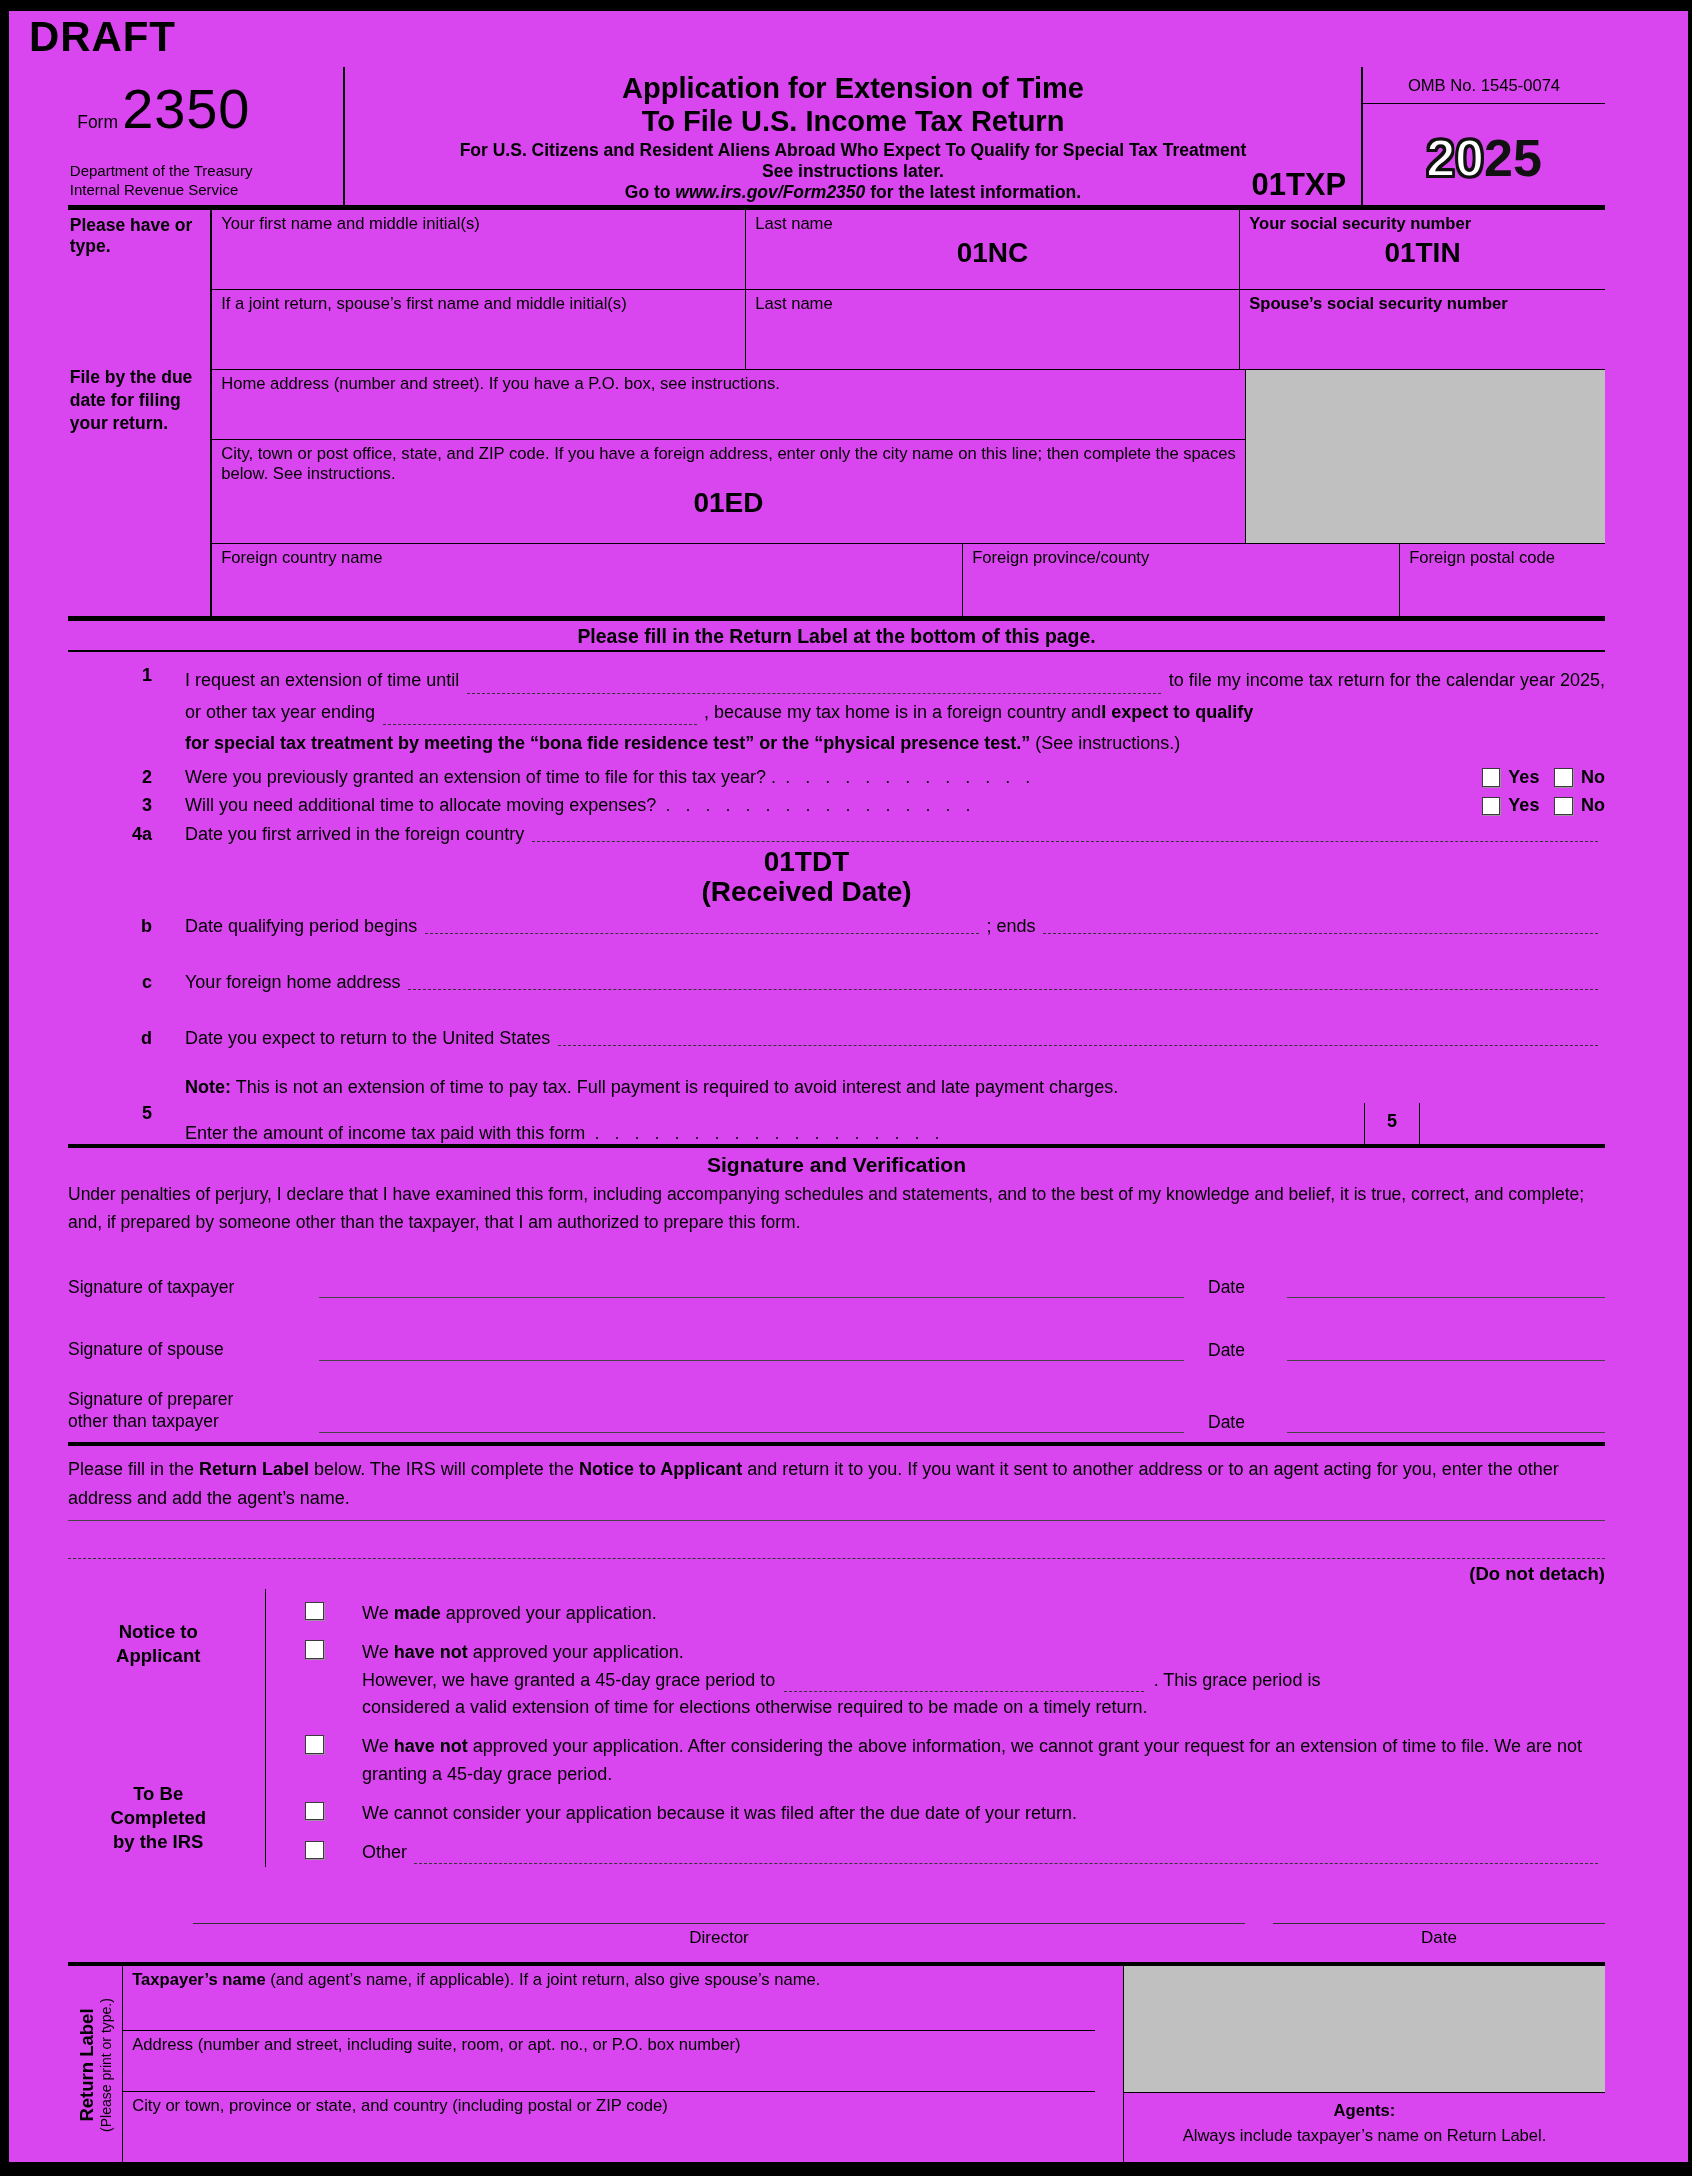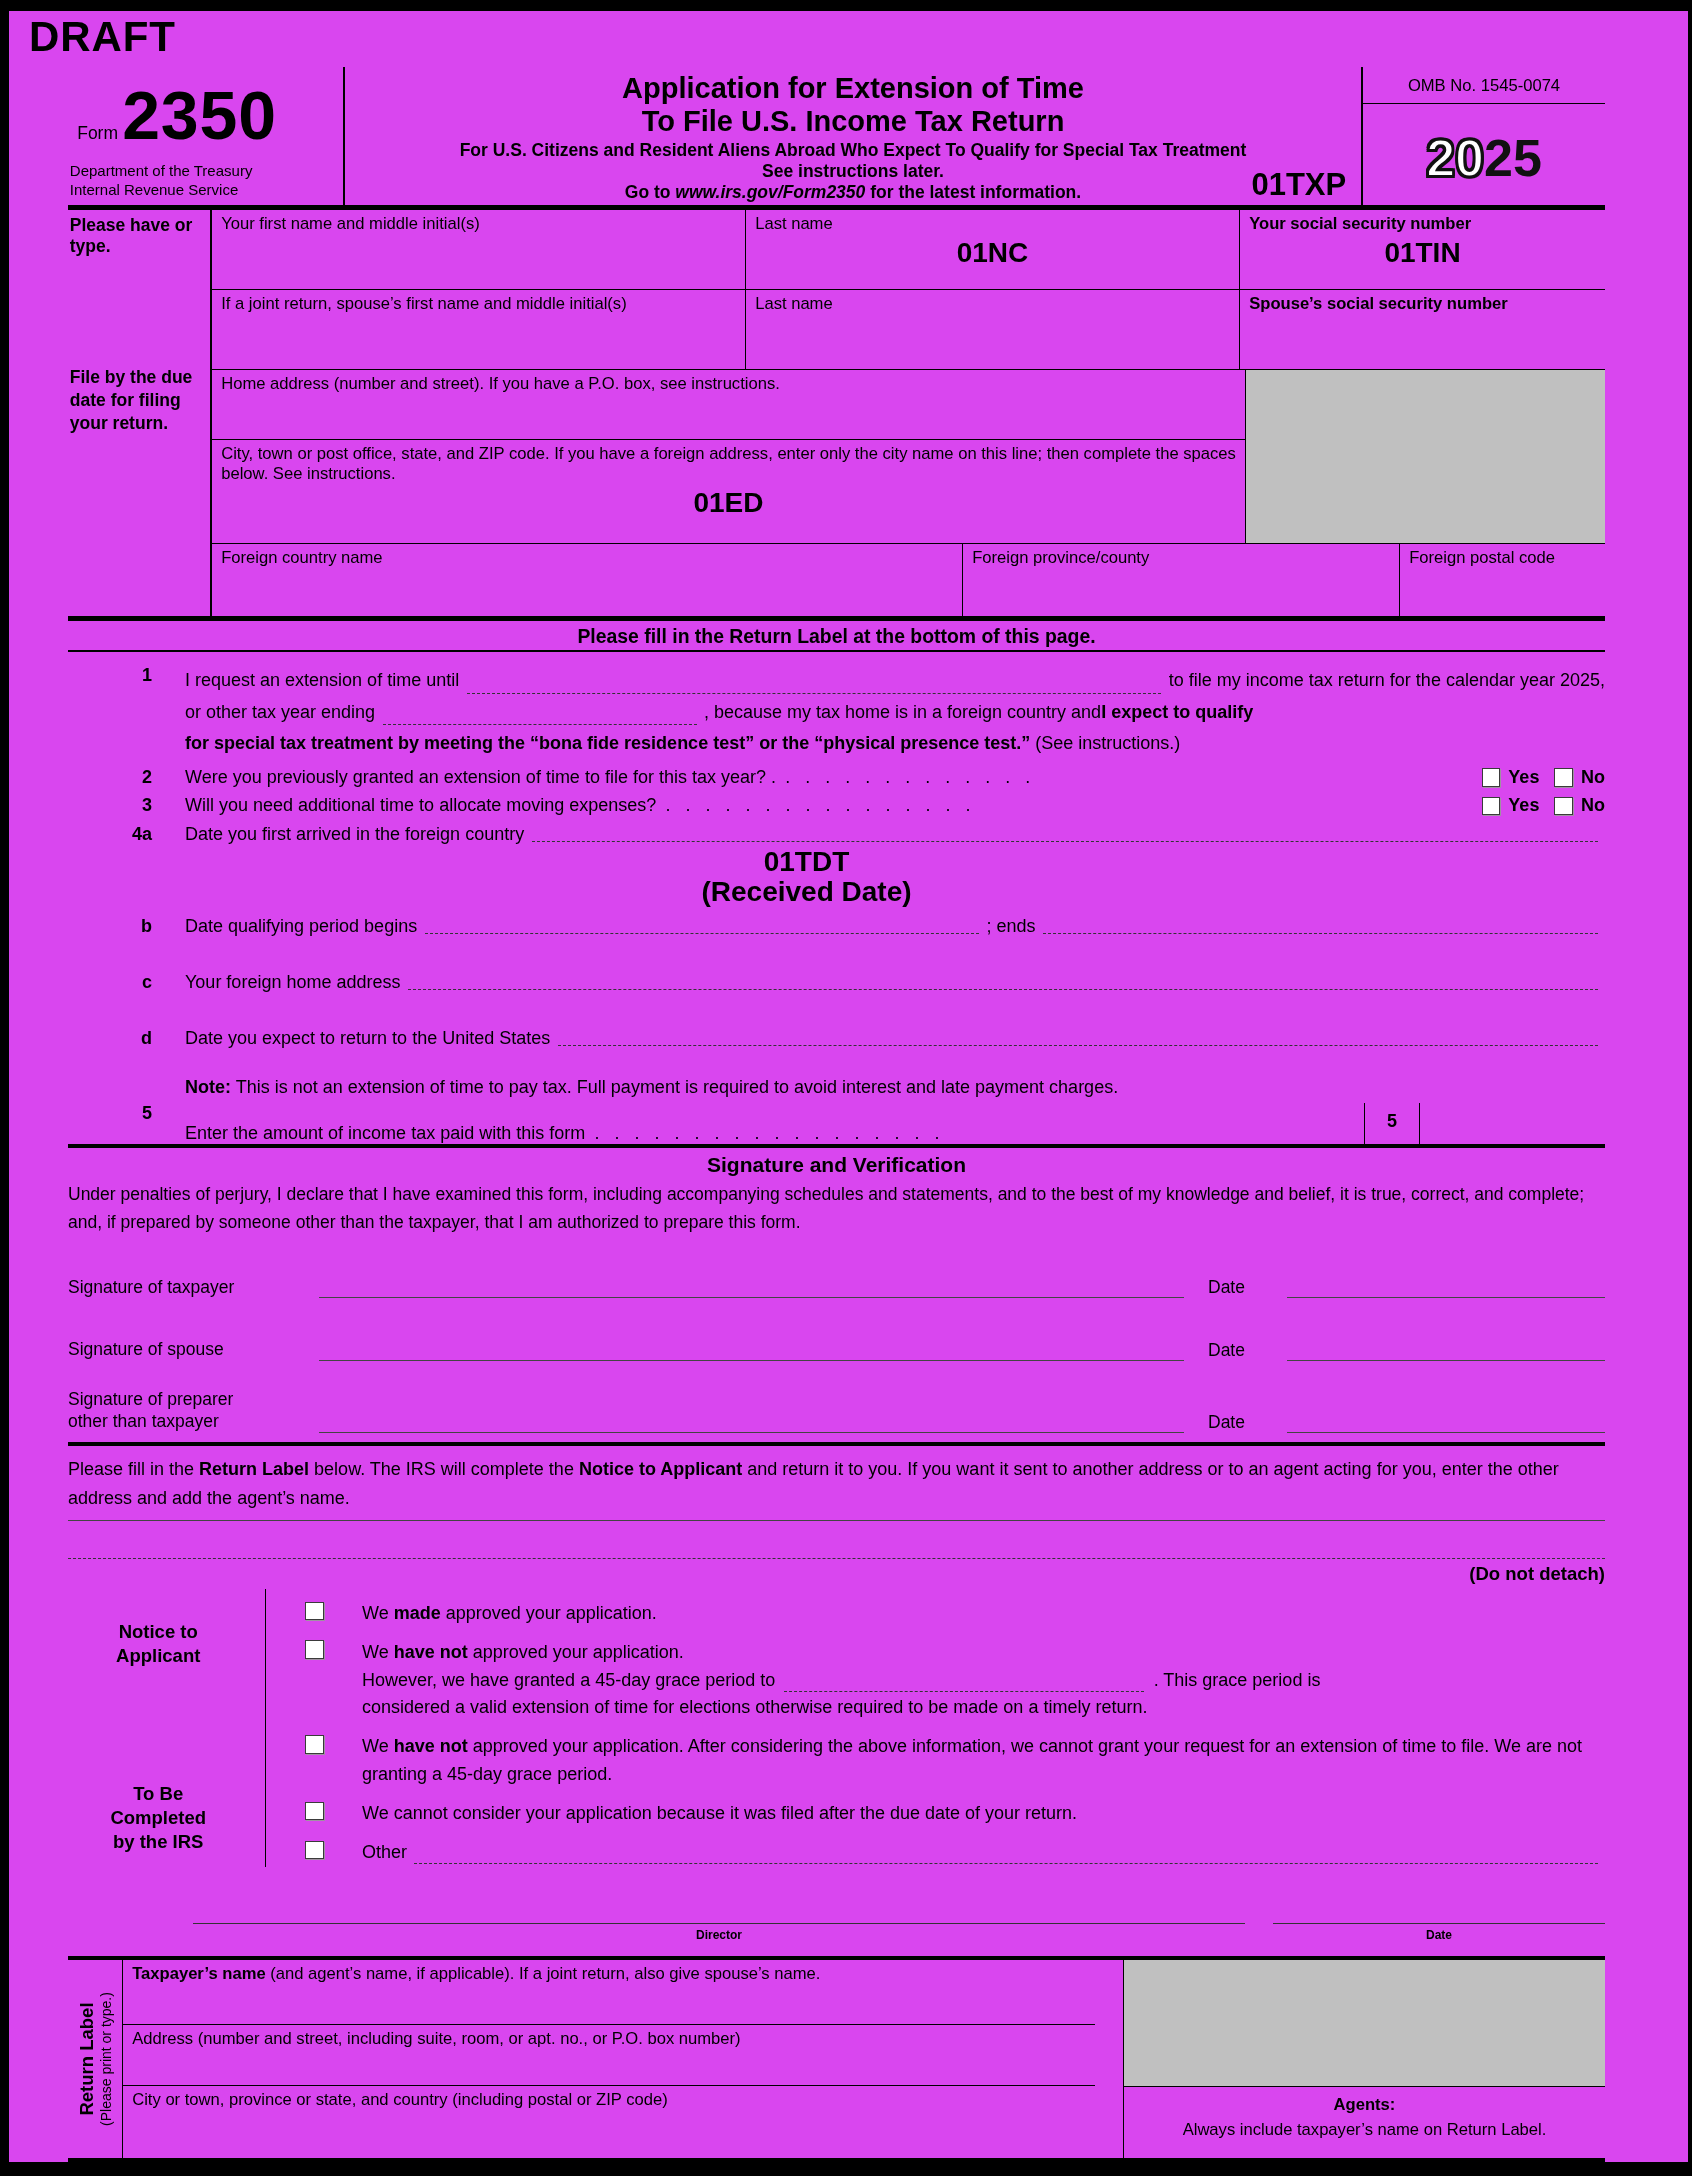--- a/index.html
+++ b/index.html
@@ -10,21 +10,21 @@
     font-family:"Liberation Sans", sans-serif; color:#000;
   }
   .draft { font-size:42px; font-weight:bold; letter-spacing:0.9px; margin:1.8px 0 0 20px; height:54px; }
   .inner { margin-left:59px; margin-right:83px; }
 
   
   .hdr { display:flex; border-bottom:5.5px solid #000; }
   .hdr-left { width:277px; border-right:2.8px solid #000; padding:9.2px 5.5px 3.7px 1.8px; display:flex; flex-direction:column; justify-content:space-between; }
   .formline { white-space:nowrap; padding-left:7.4px; }
   .formword { font-size:17.5px; }
-  .formnum { font-size:68px; font-weight:bold; letter-spacing:0.9px; }
+  .formnum { font-size:56px; font-weight:normal; letter-spacing:0.9px; }
   .dept { font-size:15px; line-height:1.25; padding-bottom:1.8px; }
   .hdr-mid { flex:1; border-right:2.8px solid #000; text-align:center; position:relative; padding:5.5px 7.4px 1.8px; }
   .title { font-size:29px; font-weight:bold; line-height:1.12; }
   .subtitle { font-size:17.5px; font-weight:bold; margin-top:2.8px; }
   .seeinstr { font-size:17.5px; font-weight:bold; }
   .goto { font-size:17.5px; font-weight:bold; }
   .goto .url { font-style:italic; }
   .txp { position:absolute; right:14.8px; bottom:1.8px; font-size:31px; font-weight:bold; }
   .hdr-right { width:242px; display:flex; flex-direction:column; }
   .omb { font-size:16.6px; text-align:center; padding:9.2px 0 7.4px; border-bottom:1.8px solid #000; }
@@ -92,21 +92,21 @@
   .notice { display:flex; margin-top:3.7px; }
   .nside { width:198px; flex:none; border-right:1.8px solid #000; text-align:center; font-weight:bold; font-size:18.5px;
            display:flex; flex-direction:column; justify-content:space-between; padding:31px 16.6px 13px 0; line-height:1.3; }
   .nmain { flex:1; font-size:18px; padding-left:39px; }
   .nrow { display:flex; margin-top:11px; }
   .ncb { width:57px; flex:none; padding-top:1.8px; }
   .ntxt { flex:1; line-height:1.55; }
   .blankline { display:flex; align-items:flex-end; }
   .bl370 { width:360px; margin:0 9.2px 2.8px; }
 
-  .dirwrap { display:flex; margin-top:33px; padding-left:125px; font-size:12px;font-weight:bold; }
+  .dirwrap { display:flex; margin-top:33px; padding-left:125px; font-size:17px; }
   .dircol1 { flex:1; text-align:center; }
   .dircol2 { width:332px; margin-left:28px; text-align:center; flex:none; }
   .dirln { border-bottom:1.8px solid #333; height:24px; }
   .dirlab { padding-top:3.7px; }
 
   
   .rlt { display:flex; border-top:4.6px solid #000; border-bottom:4.6px solid #000; margin-top:14.8px; }
   .rlt-side { width:54px; flex:none; position:relative; }
   .rlt-rot { position:absolute; left:50%; top:50%; transform:translate(-50%,-50%) rotate(-90deg); white-space:nowrap; text-align:center; }
   .rlt-rot .l1 { font-size:18.5px; font-weight:bold; }

